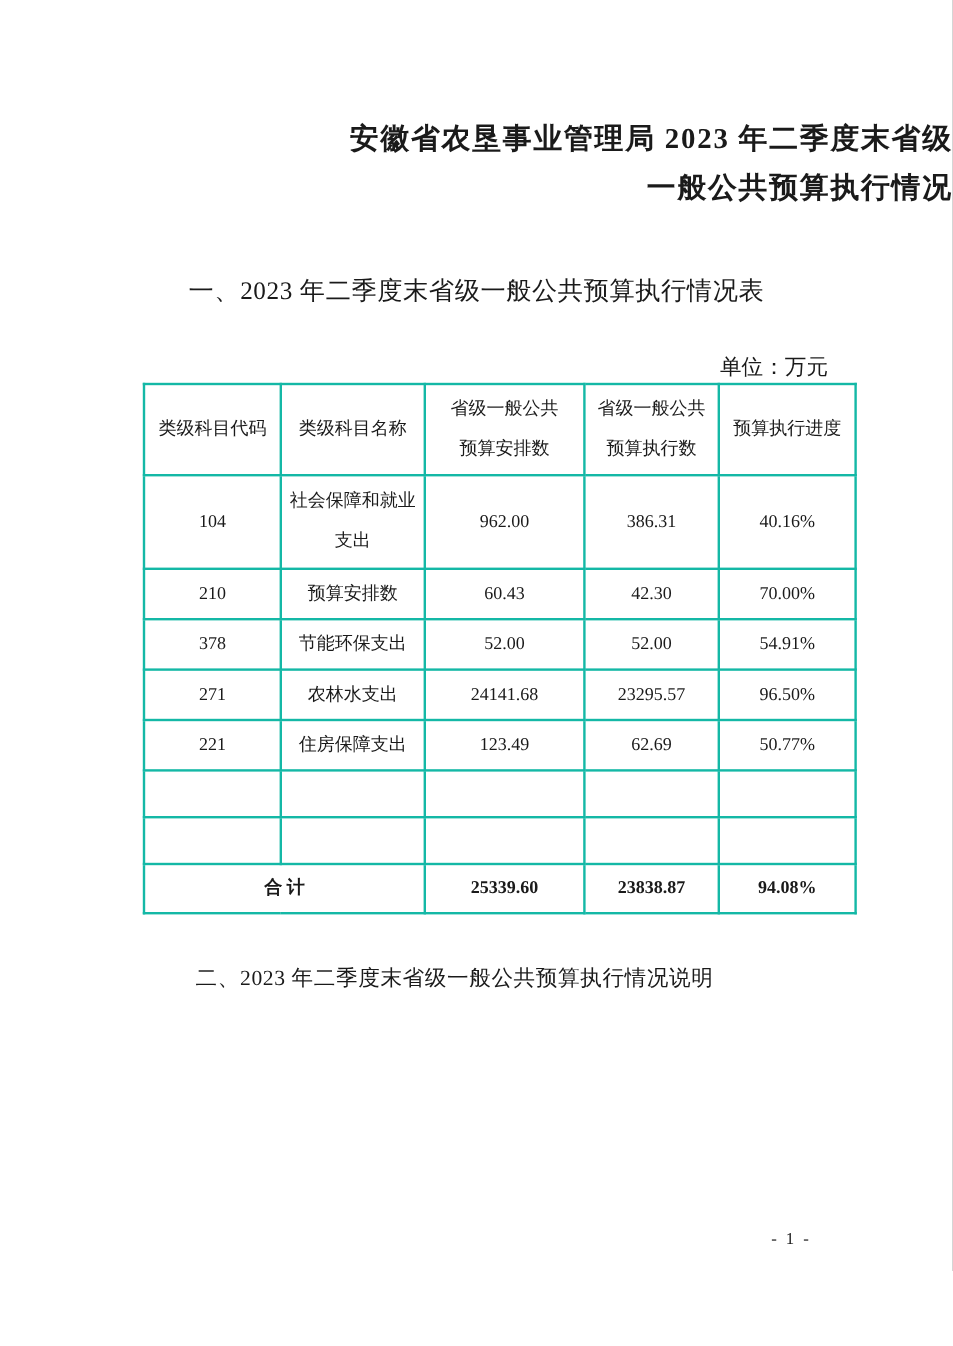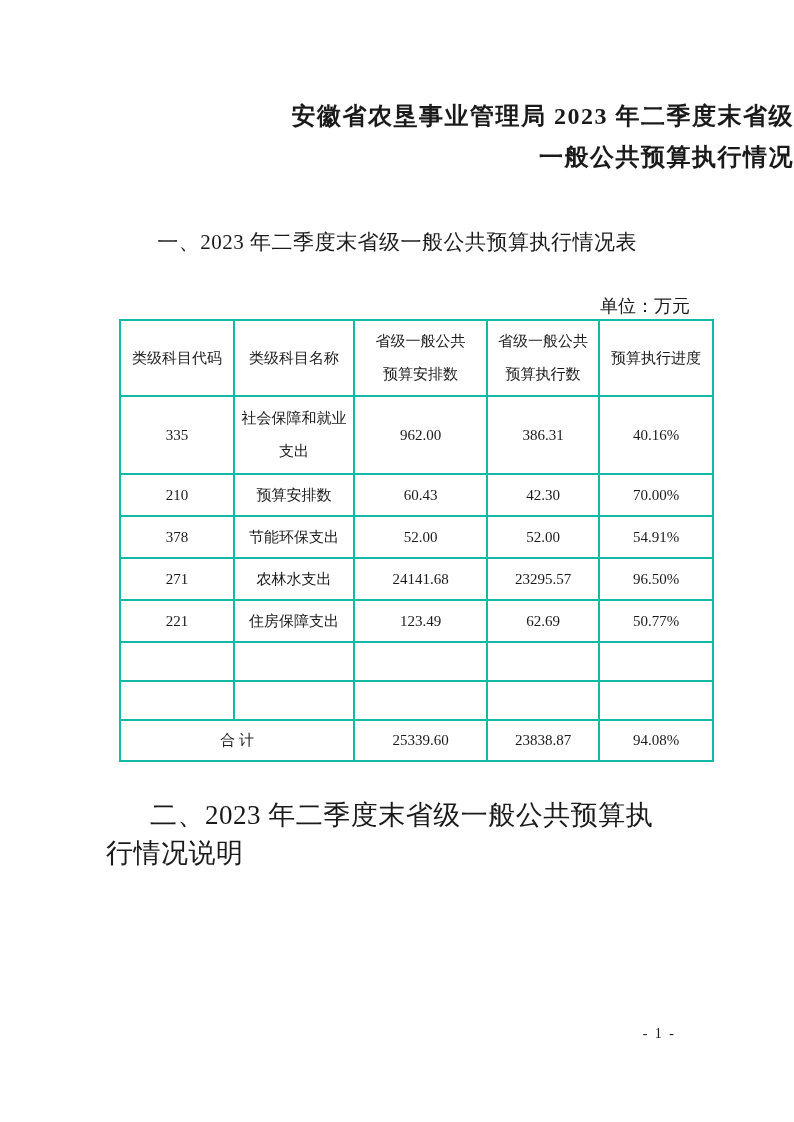--- a/index.html
+++ b/index.html
@@ -61,27 +61,27 @@
     padding: 0 4px;
     line-height: 33px;
     overflow: hidden;
   }
   tr.header-row { height: 76px; }
   tr.row-tall   { height: 78px; }
   tr.row-std    { height: 42px; margin-top: 28px; }
   tr.row-empty  { height: 39px; }
   tr.row-total  { height: 41px; }
   .hdr-line { display: block; line-height: 33px; }
-  tr.row-total td { font-weight: normal; }
+  tr.row-total td { font-weight: bold; }
   .section2-block {
     position: absolute;
     top: 797px;
-    left: 106px;
+    left: 119px;
     width: 557px;
-    font-size: 27px;
+    font-size: 18px;
     line-height: 37.6px;
     letter-spacing: 0.5px;
   }
   .section2-heading { text-indent: 44px; }
   .body-paragraph {
     margin-top: 5px;
     text-indent: 44px;
     text-align: justify;
   }
   .page-footer {
@@ -132,21 +132,21 @@
           <span class="hdr-line">省级一般公共</span>
           <span class="hdr-line">预算执行数</span>
         </th>
         <th>
           <span class="hdr-line">预算执行进度</span>
         </th>
       </tr>
     </thead>
     <tbody>
       <tr class="row-tall">
-        <td>335</td>
+        <td>104</td>
         <td>社会保障和就业支出</td>
         <td>962.00</td>
         <td>386.31</td>
         <td>40.16%</td>
       </tr>
       <tr class="row-std">
         <td>210</td>
         <td>预算安排数</td>
         <td>60.43</td>
         <td>42.30</td>

